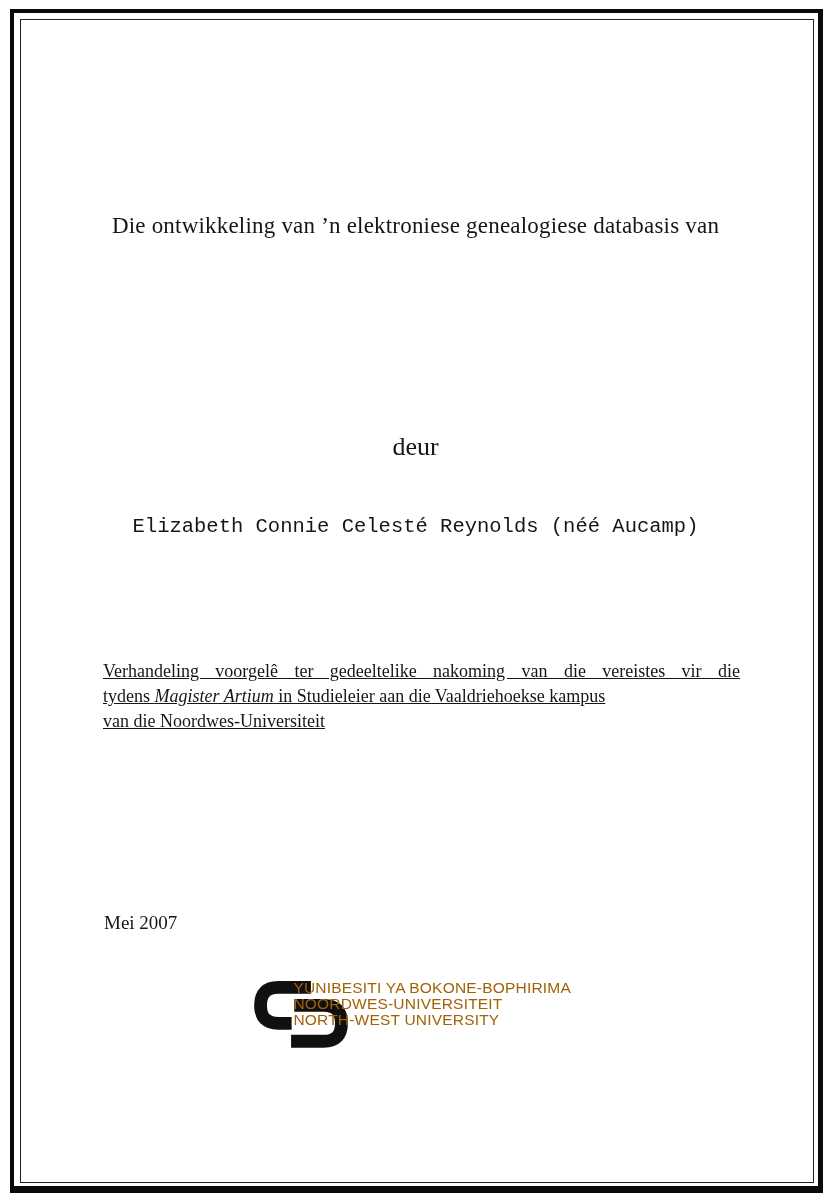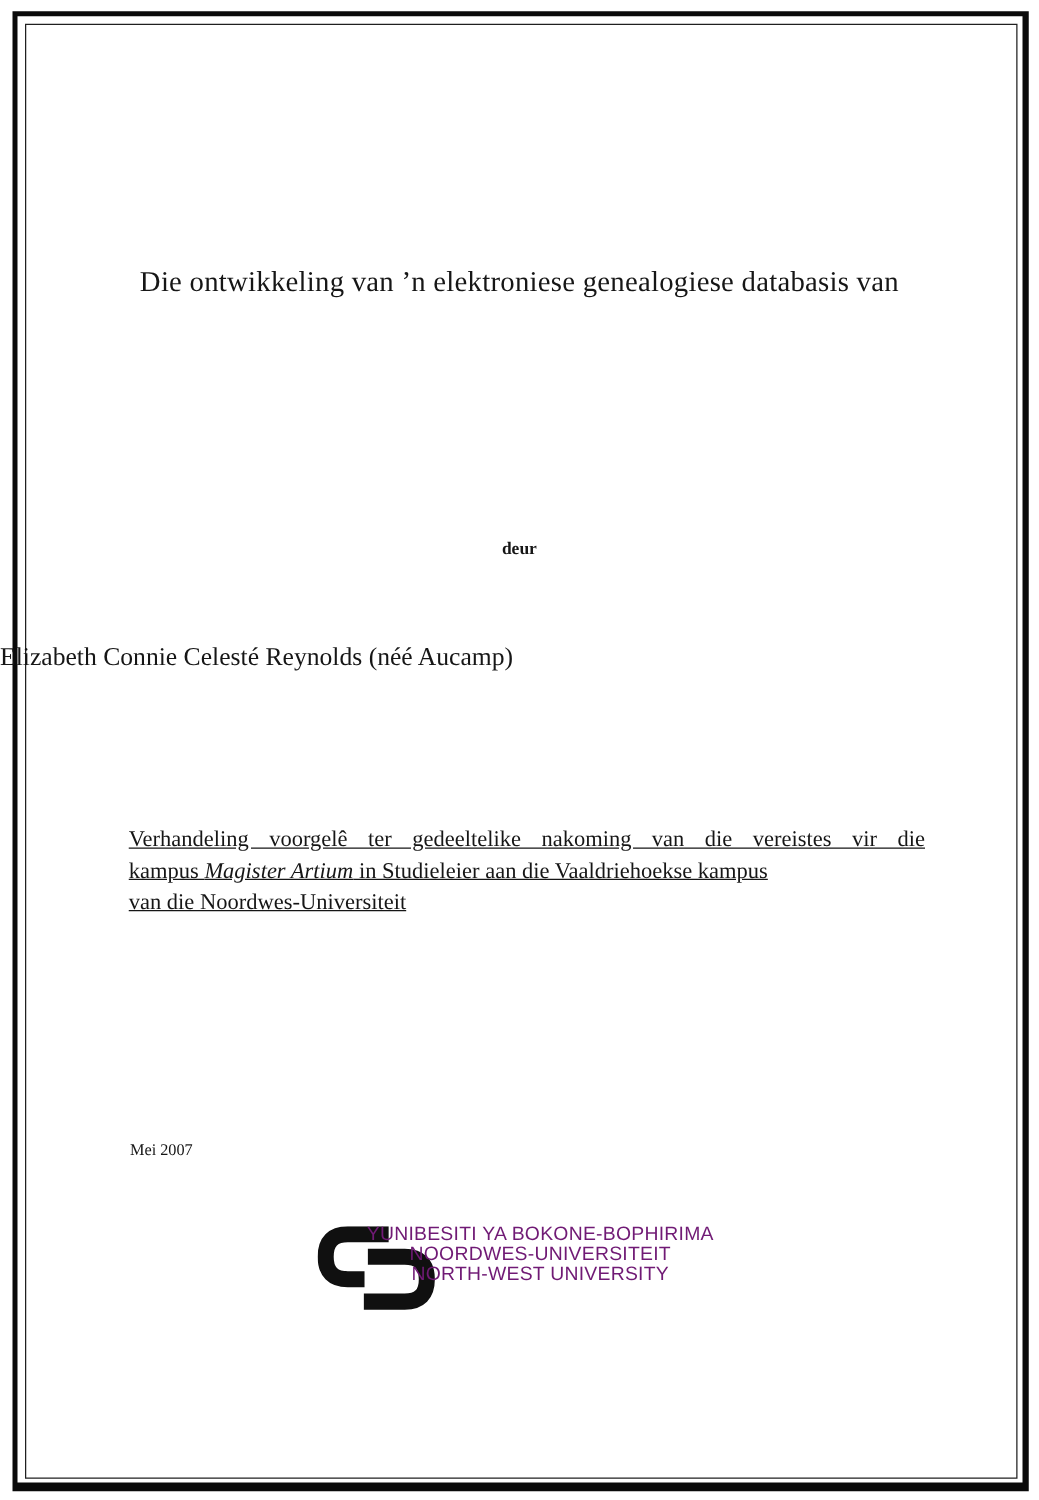--- a/index.html
+++ b/index.html
@@ -34,28 +34,29 @@
     text-align: center;
     font-size: 23px;
     line-height: 40px;
     letter-spacing: 0.2px;
   }
 
   .byline {
     position: absolute;
     top: 432px; left: 0; right: 0;
     text-align: center;
-    font-size: 14px;
-    font-weight: bold;
+    font-size: 26px;
   }
 
   .author {
     position: absolute;
     top: 515px; left: 0; right: 0;
+    text-align: center;
     font-size: 20.5px;
+    font-family: Liberation Mono, monospace;
   }
 
   .statement {
     position: absolute;
     top: 659px; left: 103px;
     width: 637px;
     font-size: 18px;
     line-height: 25px;
     text-decoration: underline;
   }
@@ -66,44 +67,44 @@
   .statement .it { font-style: italic; }
 
   .supervisor {
     position: absolute;
     top: 885px; left: 104px;
     font-size: 19px;
   }
   .date {
     position: absolute;
     top: 912px; left: 104px;
-    font-size: 13px;
+    font-size: 19px;
   }
 
   .logo-mark {
     position: absolute;
     left: 254px; top: 981px;
     width: 94px; height: 67px;
   }
   .logo-mark path {
     fill: none;
     stroke: #101010;
     stroke-width: 48;
     stroke-linecap: butt;
   }
 
   .logo-text {
     position: absolute;
     top: 980px; right: 260px;
-    text-align: center;
+    text-align: left;
     font-family: "Liberation Sans", sans-serif;
     font-size: 15.5px;
     line-height: 15.8px;
     letter-spacing: 0.2px;
-    color: #701a75;
+    color: #a16207;
     white-space: nowrap;
   }
 </style>
 </head>
 <body>
 
 <div class="page">
 
   <div class="frame-outer"></div>
   <div class="frame-inner"></div>
@@ -111,21 +112,21 @@
   <div class="title">
     <div>Die ontwikkeling van ’n elektroniese genealogiese databasis van</div>
   </div>
 
   <div class="byline">deur</div>
 
   <div class="author">Elizabeth Connie Celesté Reynolds (néé Aucamp)</div>
 
   <div class="statement">
     <div class="l1">Verhandeling voorgelê ter gedeeltelike nakoming van die vereistes vir die</div>
-    <div><span>kampus </span><span class="it">Magister Artium</span><span> in Studieleier aan die Vaaldriehoekse kampus</span></div>
+    <div><span>tydens </span><span class="it">Magister Artium</span><span> in Studieleier aan die Vaaldriehoekse kampus</span></div>
     <div>van die Noordwes-Universiteit</div>
   </div>
 
 
   <div class="date">Mei 2007</div>
 
   <svg class="logo-mark" viewBox="0 0 350 250" aria-hidden="true">
     <path d="M 212 24 L 90 24 Q 24 24 24 91 Q 24 158 90 158 L 140 158"></path>
     <path d="M 138 225 L 260 225 Q 326 225 326 158 Q 326 91 260 91 L 150 91"></path>
   </svg>

